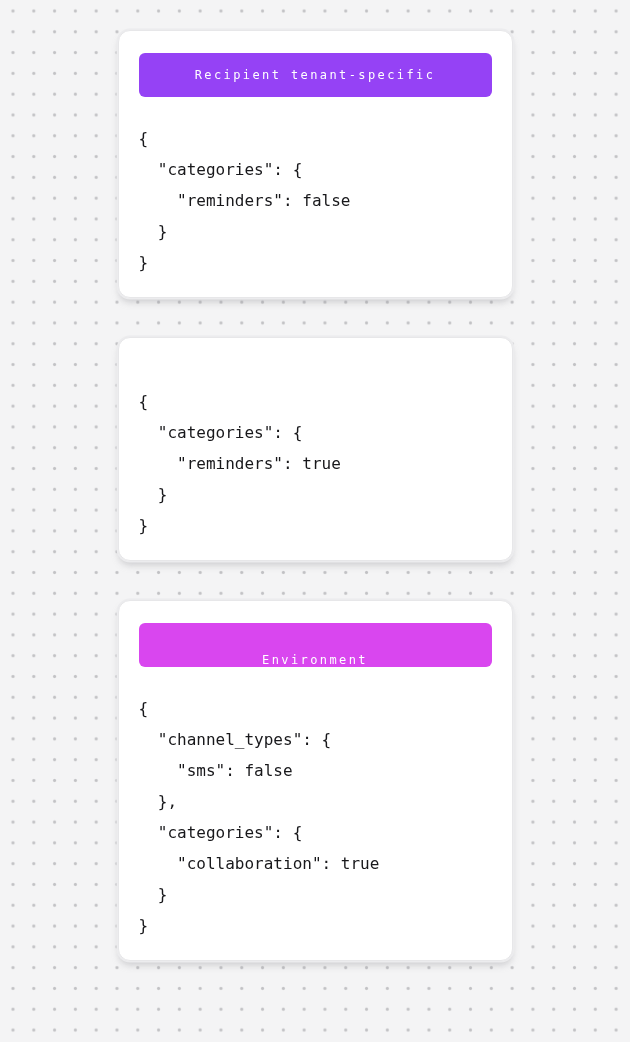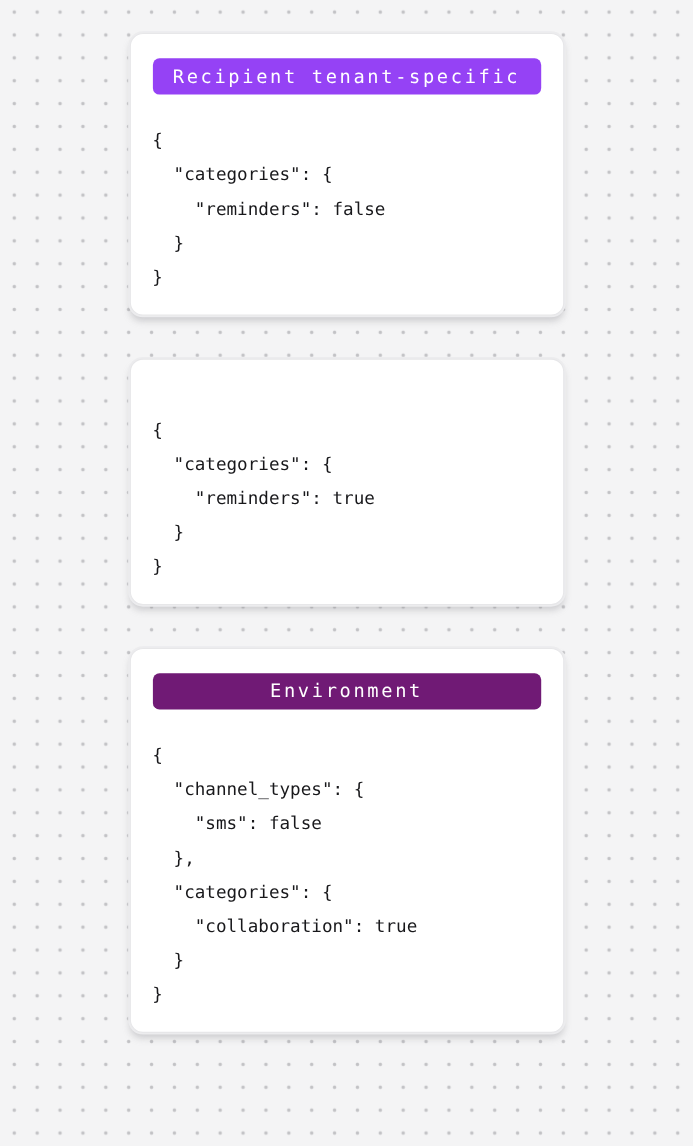--- a/index.html
+++ b/index.html
@@ -35,27 +35,27 @@
     border: 1px solid #e7e7e9;
     border-radius: 12px;
     box-shadow: 0 0 0 1.5px #ececee, 0 5px 7px -1px rgba(140,140,145,0.38);
     padding: 22px 20px 19px 20px;
     margin-top: 39px;
   }
   .card:first-child { margin-top: 30px; }
 
   .badge {
     width: 100%;
-    height: 33px;
+    height: 44px;
     border-radius: 6px;
     display: flex;
     align-items: center;
     justify-content: center;
     color: #ffffff;
-    font-size: 17px;
+    font-size: 12px;
     letter-spacing: 2.4px;
     white-space: nowrap;
   }
 
   .code {
     margin-top: 26px;
     font-family: "DejaVu Sans Mono", "Liberation Mono", monospace;
     font-size: 16px;
     line-height: 31px;
     color: #18181b;
@@ -80,21 +80,21 @@
 
   <div class="card">
     <pre class="code">{
   "categories": {
     "reminders": true
   }
 }</pre>
   </div>
 
   <div class="card">
-    <div class="badge" style="background-color: #701a75;">
+    <div class="badge" style="background-color: #d946ef; align-items: flex-end;">
       <span>Environment</span>
     </div>
     <pre class="code">{
   "channel_types": {
     "sms": false
   },
   "categories": {
     "collaboration": true
   }
 }</pre>

